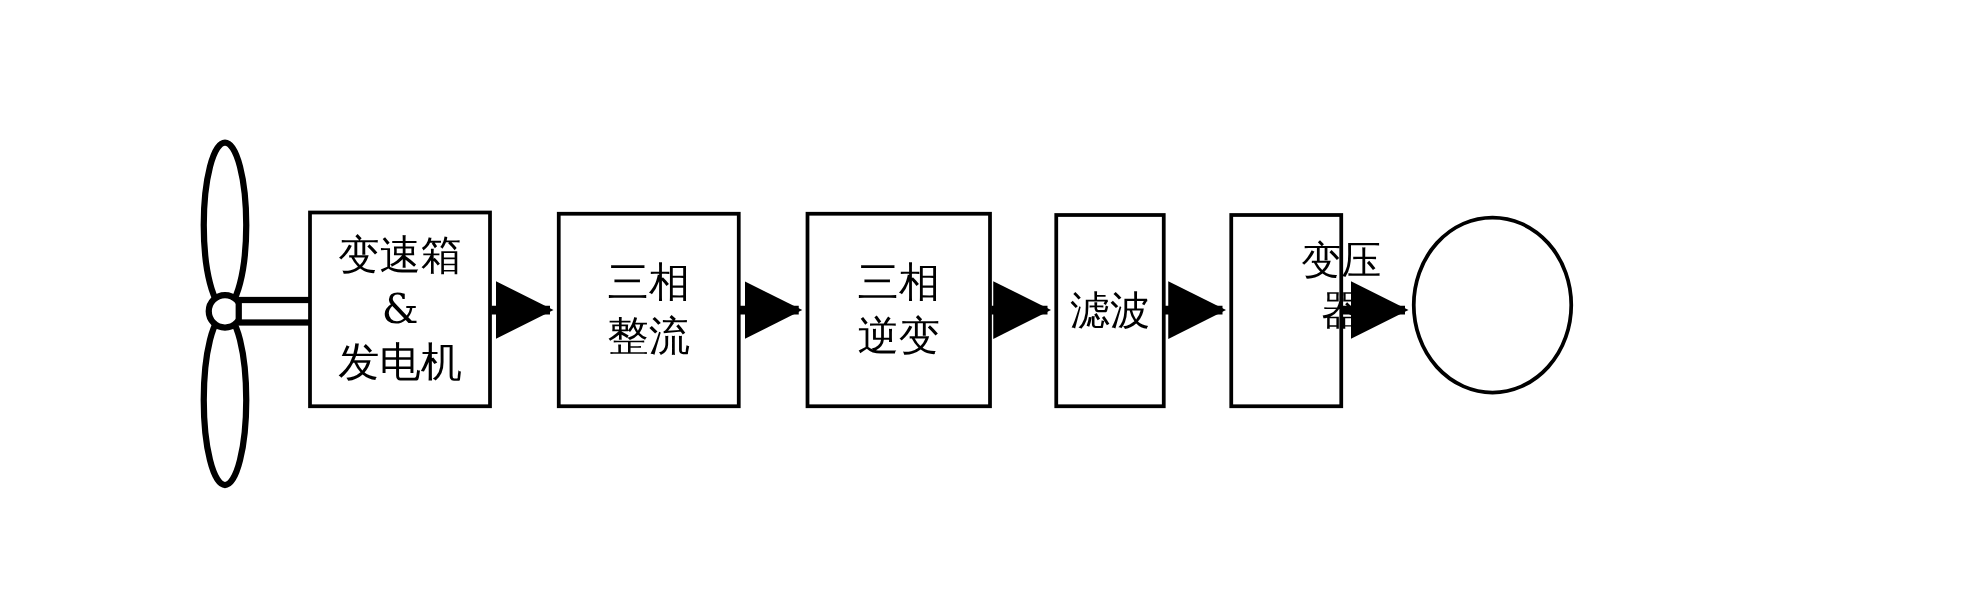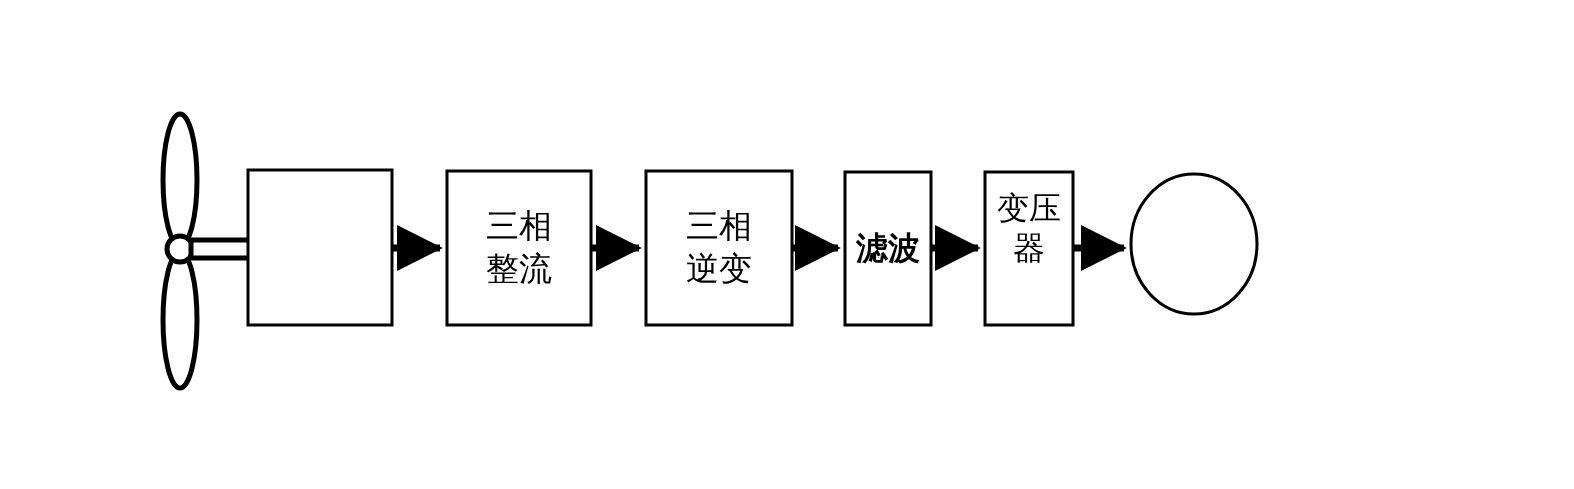--- a/index.html
+++ b/index.html
@@ -77,26 +77,29 @@
     <line x1="592" y1="248" x2="639" y2="248" stroke="#000000" stroke-width="7" marker-end="url(#arrowhead)"></line>
 
     <line x1="793" y1="248" x2="838" y2="248" stroke="#000000" stroke-width="7" marker-end="url(#arrowhead)"></line>
 
     <line x1="932" y1="248" x2="978" y2="248" stroke="#000000" stroke-width="7" marker-end="url(#arrowhead)"></line>
 
     <line x1="1074" y1="248" x2="1124" y2="248" stroke="#000000" stroke-width="7" marker-end="url(#arrowhead)"></line>
 
   </svg>
 
+  <div class="node-label" style="left:248px; top:170px; width:144px; height:155px;">变速箱
+&amp;
+发电机</div>
 
   <div class="node-label" style="left:447px; top:171px; width:144px; height:154px;">三相
 整流</div>
 
   <div class="node-label" style="left:646px; top:171px; width:146px; height:154px;">三相
 逆变</div>
 
-  <div class="node-label narrow" style="left:845px; top:172px; width:86px; height:153px;font-weight:bold;">滤波</div>
+  <div class="node-label narrow" style="left:845px; top:172px; width:86px; height:153px;">滤波</div>
 
-  <div class="node-label narrow" style="left:985px; top:172px; width:88px; height:113px;">变压
+  <div class="node-label narrow" style="left:985px; top:172px; width:88px; height:113px;padding-left:44px;">变压
 器</div>
 
 
 </div>
 
 </body></html>

